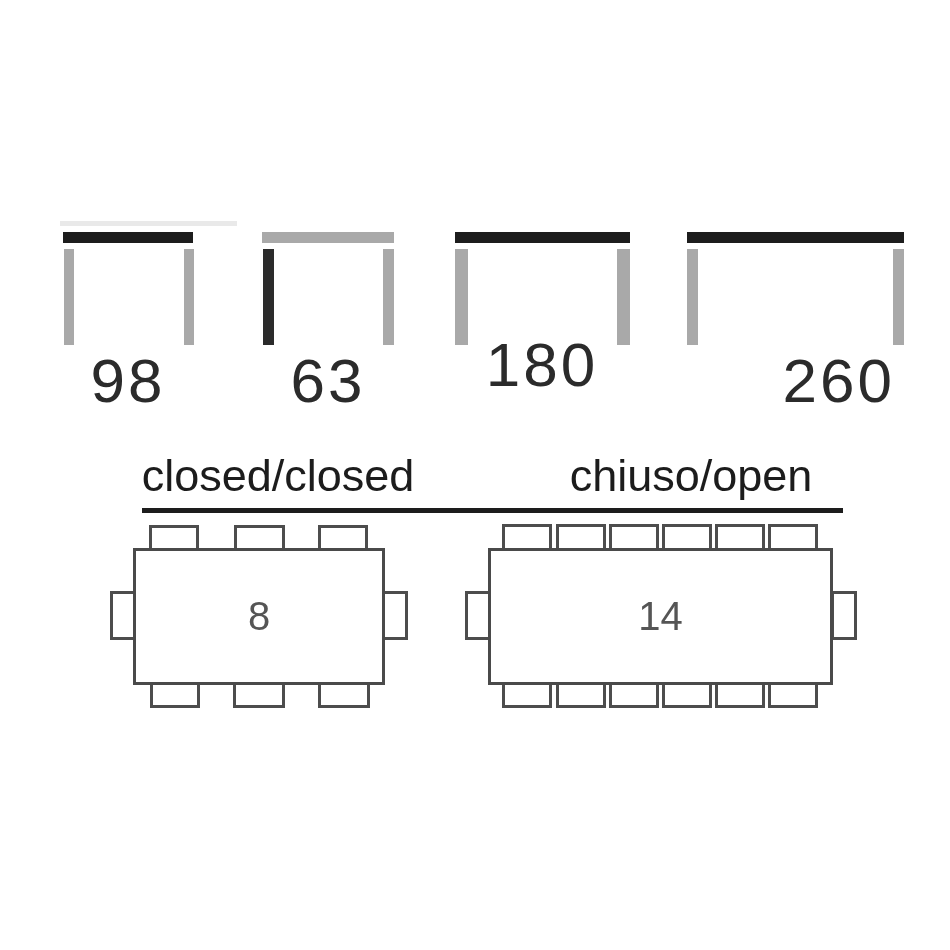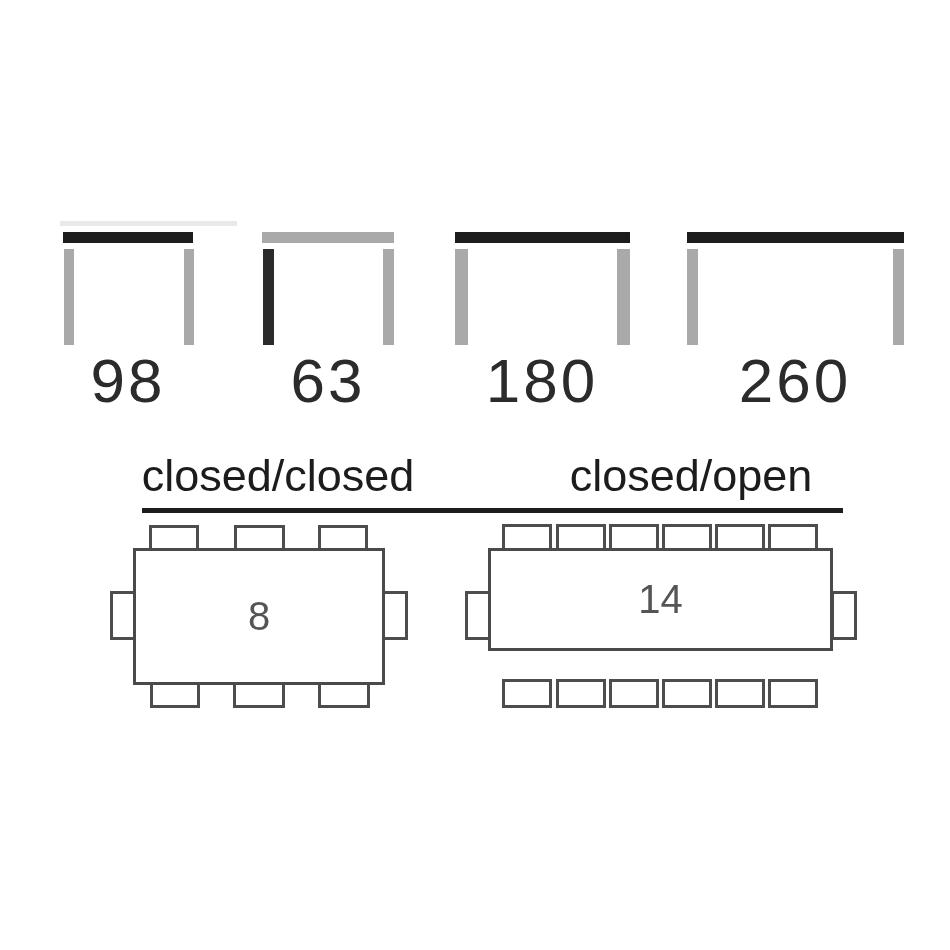--- a/index.html
+++ b/index.html
@@ -74,32 +74,32 @@
     <div class="top-gray" style="left:262px;top:232px;width:132px;height:11px;"></div>
     <div class="leg-dark" style="left:263px;top:249px;width:11px;height:96px;"></div>
     <div class="leg-gray" style="left:383px;top:249px;width:11px;height:96px;"></div>
     <div class="dim-label" style="left:248px;top:350px;width:160px;">63</div>
   </div>
 
   <div>
     <div class="top-dark" style="left:455px;top:232px;width:175px;height:11px;"></div>
     <div class="leg-gray" style="left:455px;top:249px;width:13px;height:96px;"></div>
     <div class="leg-gray" style="left:617px;top:249px;width:13px;height:96px;"></div>
-    <div class="dim-label" style="left:442px;top:350px;width:200px;">180</div>
+    <div class="dim-label" style="left:442px;top:334px;width:200px;">180</div>
   </div>
 
   <div>
     <div class="top-dark" style="left:687px;top:232px;width:217px;height:11px;"></div>
     <div class="leg-gray" style="left:687px;top:249px;width:11px;height:96px;"></div>
     <div class="leg-gray" style="left:893px;top:249px;width:11px;height:96px;"></div>
-    <div class="dim-label" style="left:695px;top:350px;width:200px;">260</div>
+    <div class="dim-label" style="left:695px;top:350px;width:200px;text-align:right;">260</div>
   </div>
 
   <div class="section-label" style="left:108px;top:452px;width:340px;">closed/closed</div>
-  <div class="section-label" style="left:521px;top:452px;width:340px;">closed/open</div>
+  <div class="section-label" style="left:521px;top:452px;width:340px;">chiuso/open</div>
   <div class="rule" style="left:142px;top:508px;width:701px;height:5px;"></div>
 
   <div>
 
     <div class="chair" style="left:149px;top:525px;width:50px;height:29px;"></div>
     <div class="chair" style="left:234px;top:525px;width:51px;height:29px;"></div>
     <div class="chair" style="left:318px;top:525px;width:50px;height:29px;"></div>
 
     <div class="chair" style="left:110px;top:591px;width:26px;height:49px;"></div>
     <div class="chair" style="left:382px;top:591px;width:26px;height:49px;"></div>
@@ -125,18 +125,18 @@
     <div class="chair" style="left:465px;top:591px;width:26px;height:49px;"></div>
     <div class="chair" style="left:831px;top:591px;width:26px;height:49px;"></div>
 
     <div class="chair" style="left:502px;top:679px;width:50px;height:29px;"></div>
     <div class="chair" style="left:556px;top:679px;width:50px;height:29px;"></div>
     <div class="chair" style="left:609px;top:679px;width:50px;height:29px;"></div>
     <div class="chair" style="left:662px;top:679px;width:50px;height:29px;"></div>
     <div class="chair" style="left:715px;top:679px;width:50px;height:29px;"></div>
     <div class="chair" style="left:768px;top:679px;width:50px;height:29px;"></div>
 
-    <div class="plan-table" style="left:488px;top:548px;width:345px;height:103px;">
+    <div class="plan-table" style="left:488px;top:548px;width:345px;height:137px;">
       <span class="seat-count">14</span>
     </div>
   </div>
 
 </div>
 
 </body></html>

